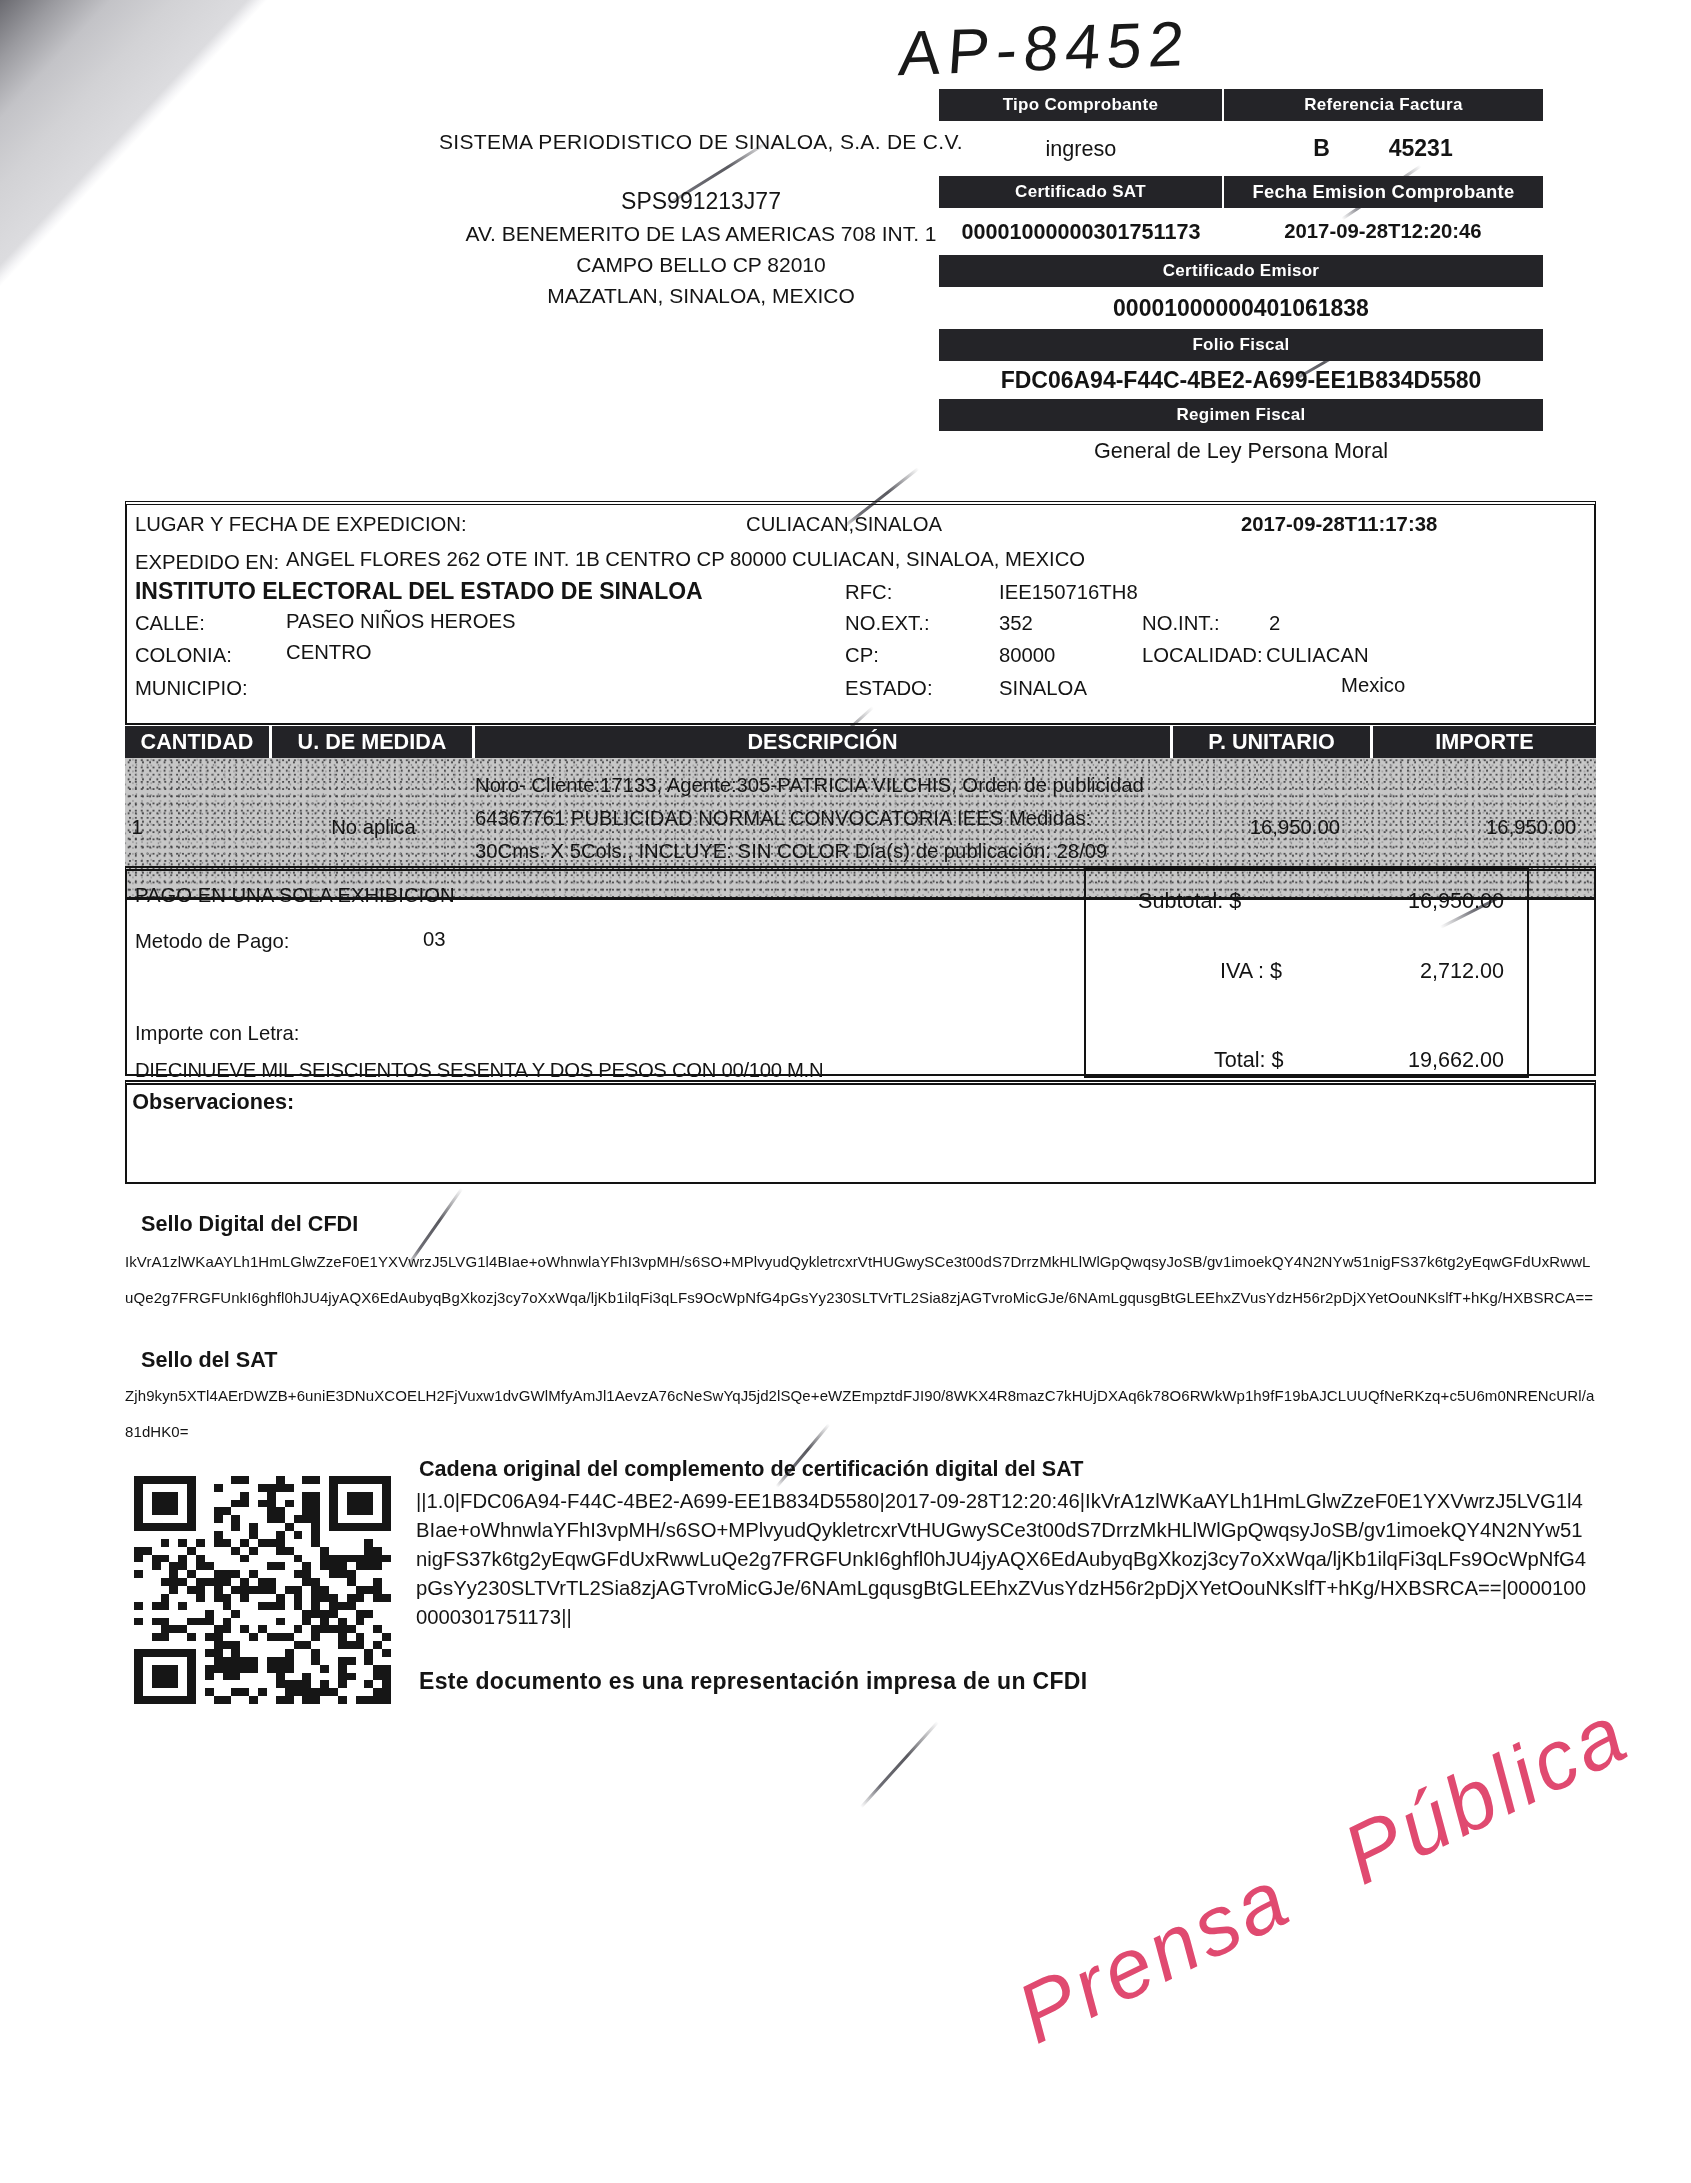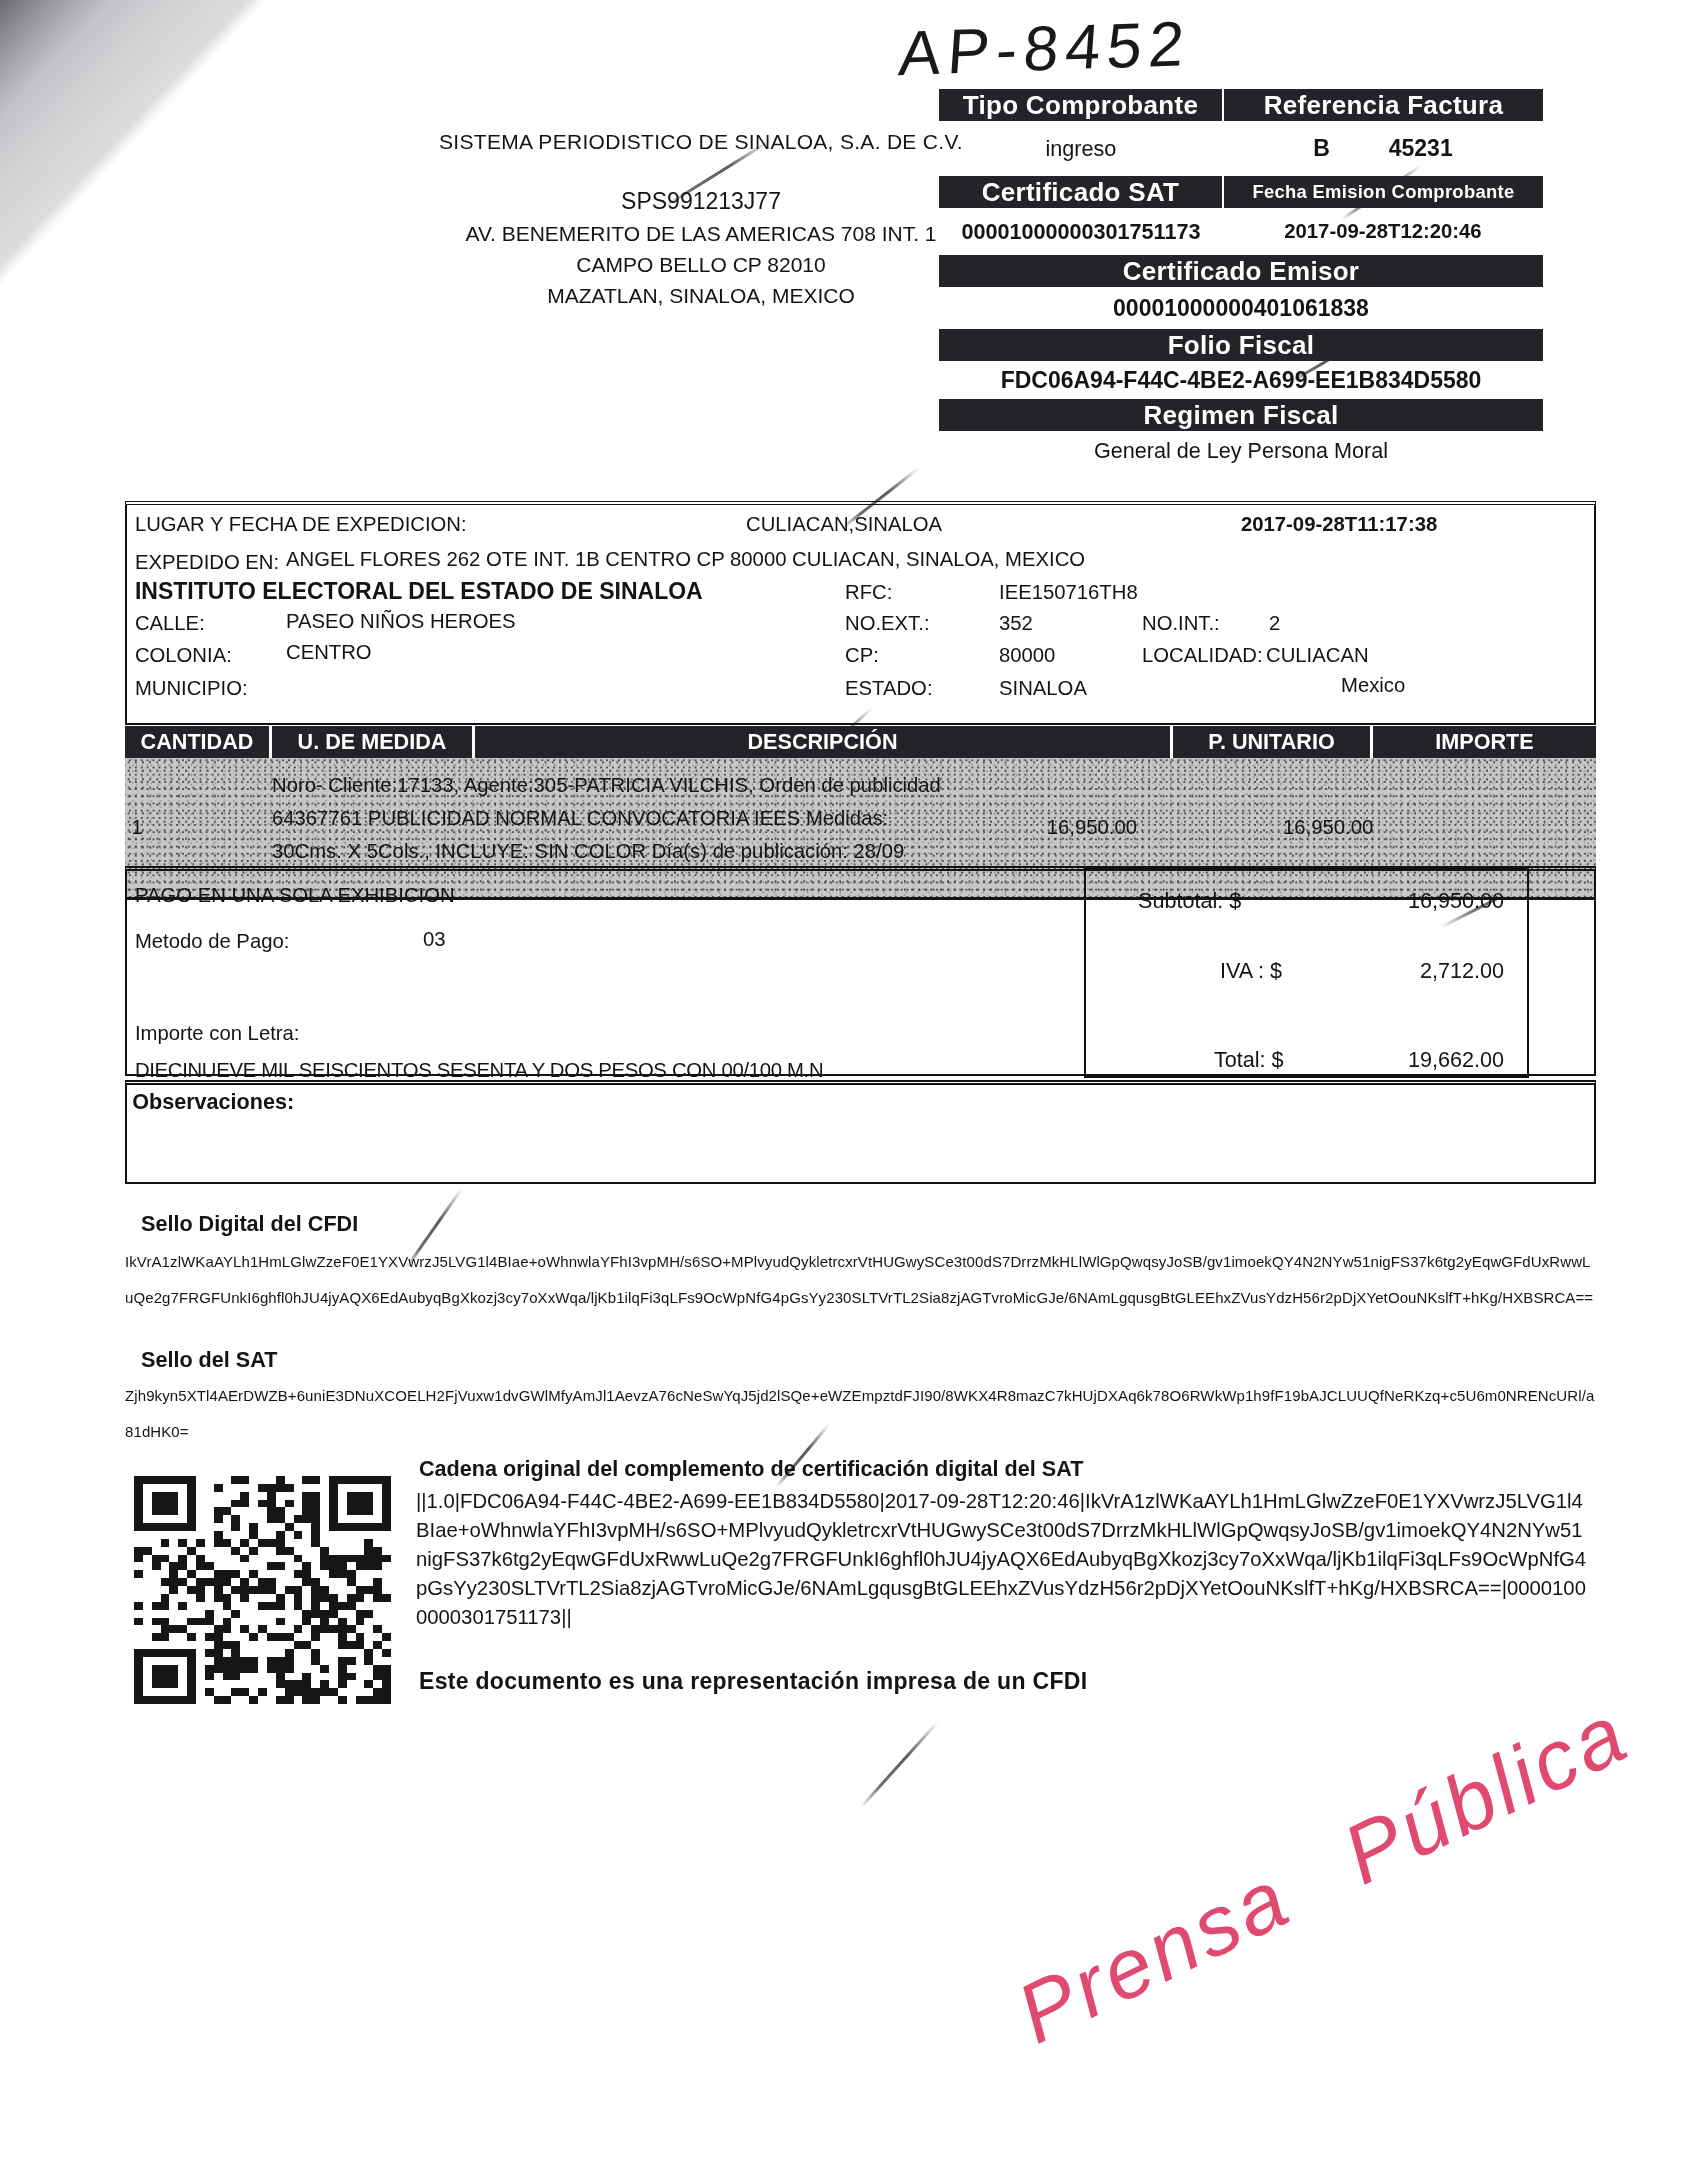--- a/index.html
+++ b/index.html
@@ -29,21 +29,21 @@
     transform:rotate(-26deg); transform-origin:left bottom; font-weight:400;
   }
   
   .issuer{position:absolute; left:393px; top:130px; width:616px; text-align:center;}
   .issuer .name{font-size:21px; letter-spacing:0.3px;}
   .issuer .rfc{font-size:23px; margin-top:34px;}
   .issuer .addr{font-size:21px; margin-top:7px; line-height:24px;}
   
   .hgrid{position:absolute; left:939px; top:89px; width:604px; display:flex; flex-direction:column;}
   .hg-bar{height:32px; background:#242428; display:flex; align-items:stretch;}
-  .hg-bar .cell{display:flex; align-items:center; justify-content:center; color:#fff; font-weight:bold; font-size:26px; letter-spacing:0.3px;}
+  .hg-bar .cell{display:flex; align-items:center; justify-content:center; color:#fff; font-weight:bold; font-size:17px; letter-spacing:0.3px;}
   .hg-bar .c1{width:47%; border-right:2.6px solid #fff;}
   .hg-bar .c2{width:53%;}
   .hg-bar .small{font-size:18.4px;}
   .hg-val{display:flex; align-items:center;}
   .hg-val .c1{width:47%; display:flex; justify-content:center;}
   .hg-val .c2{width:53%; display:flex; justify-content:center;}
   .fs33{font-size:21.6px;} .fs31{font-size:20.3px;} .fs35{font-size:23px;}
   .b{font-weight:bold;}
   
   .info-box{
@@ -210,20 +210,21 @@
   <div class="tbl">
     <div class="tbl-head">
       <div class="hc" style="width:147px;">CANTIDAD</div>
       <div class="hc" style="width:203px;">U. DE MEDIDA</div>
       <div class="hc" style="width:698px;">DESCRIPCIÓN</div>
       <div class="hc" style="width:200px;">P. UNITARIO</div>
       <div class="hc" style="width:223px;">IMPORTE</div>
     </div>
     <div class="tbl-row noise">
       <div class="bc" style="width:147px; padding-left:6.6px;">1</div>
+      <div class="bc" style="width:203px; justify-content:center;">No aplica</div>
       <div class="bc desc-cell" style="width:698px; padding-right:9.2px;">Noro- Cliente:17133, Agente:305-PATRICIA VILCHIS, Orden de publicidad 64367761 PUBLICIDAD NORMAL CONVOCATORIA IEES Medidas: 30Cms. X 5Cols., INCLUYE: SIN COLOR Día(s) de publicación: 28/09</div>
       <div class="bc" style="width:200px; justify-content:flex-end; padding-right:33px;">16,950.00</div>
       <div class="bc" style="width:223px; justify-content:flex-end; padding-right:19.7px;">16,950.00</div>
     </div>
   </div>
 
   <div class="pay-box">
     <span style="left:7.9px; top:5.2px;">PAGO EN UNA SOLA EXHIBICION</span>
     <span style="left:7.9px; top:51px;">Metodo de Pago:</span>
     <span style="left:296px; top:49px;">03</span>

